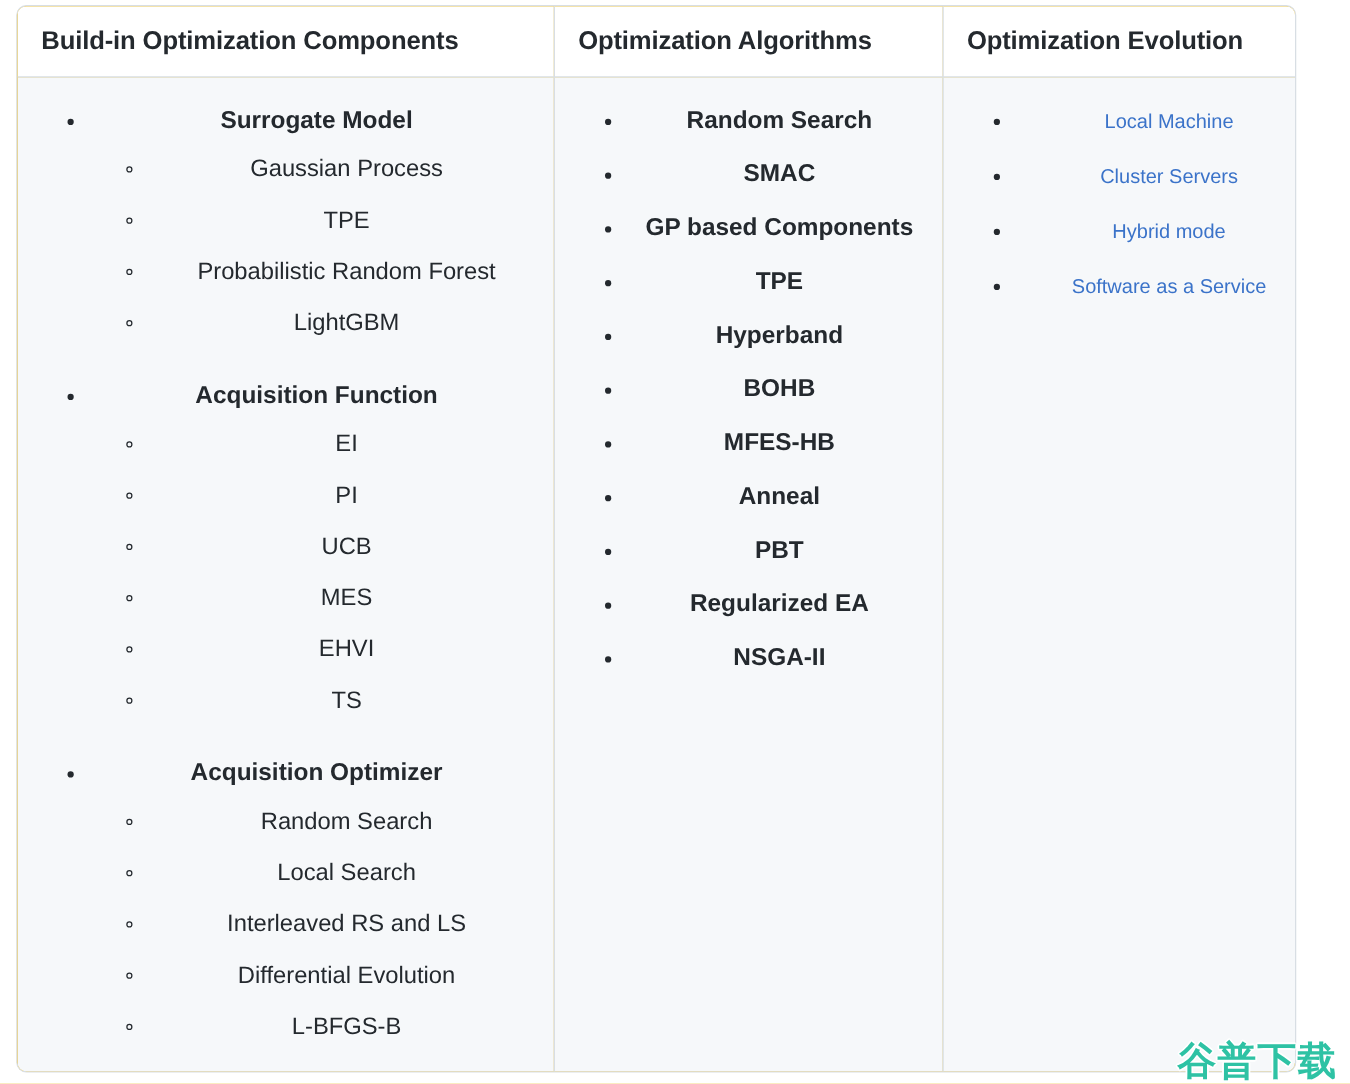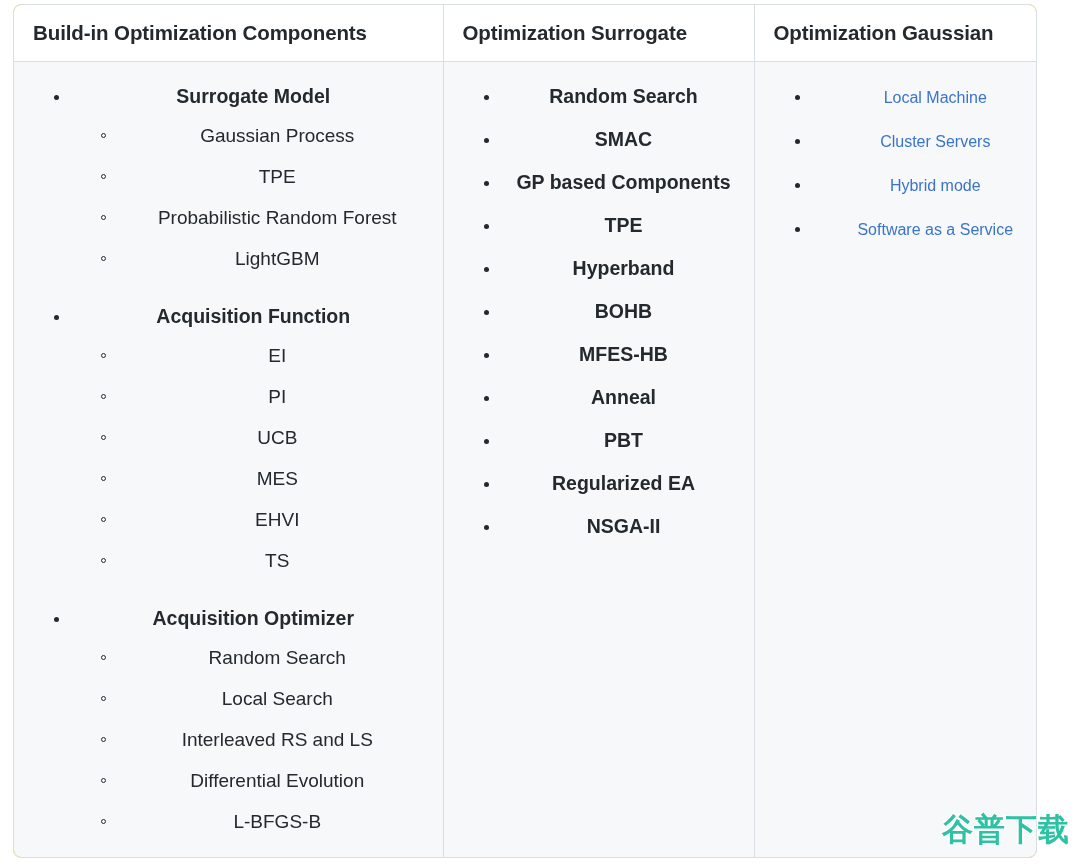--- a/index.html
+++ b/index.html
@@ -140,21 +140,21 @@
     border-radius: 50%;
     background: transparent;
     border: 1.4px solid #24292e;
     box-sizing: border-box;
   }
   ul.lvl1 > li.item1:last-child > ul.lvl2 { margin-bottom: 0; }
 
   .watermark {
     position: absolute;
     right: 10px;
-    bottom: 22px;
+    bottom: 2px;
     font-family: "DejaVu Sans", "Liberation Sans", sans-serif;
     font-size: 31px;
     font-weight: bold;
     color: #2ec2a4;
     letter-spacing: 1px;
     line-height: 1;
     text-shadow:
        1.4px 0 0 #ffffff, -1.4px 0 0 #ffffff,
        0 1.4px 0 #ffffff, 0 -1.4px 0 #ffffff,
        1px 1px 0 #ffffff, -1px -1px 0 #ffffff,
@@ -169,22 +169,22 @@
 <div class="table-wrap">
   <table class="comp-table">
     <colgroup>
       <col class="c1">
         <col class="c2">
         <col class="c3">
     </colgroup>
     <thead>
       <tr>
         <th>Build-in Optimization Components</th>
-        <th>Optimization Surrogate</th>
-        <th>Optimization Gaussian</th>
+        <th>Optimization Algorithms</th>
+        <th>Optimization Evolution</th>
       </tr>
     </thead>
     <tbody>
       <tr>
         <td class="col-components">
           <ul class="lvl1">
             <li class="item1">
               <span class="lbl1">Surrogate Model</span>
               <ul class="lvl2">
                 <li class="item2">

